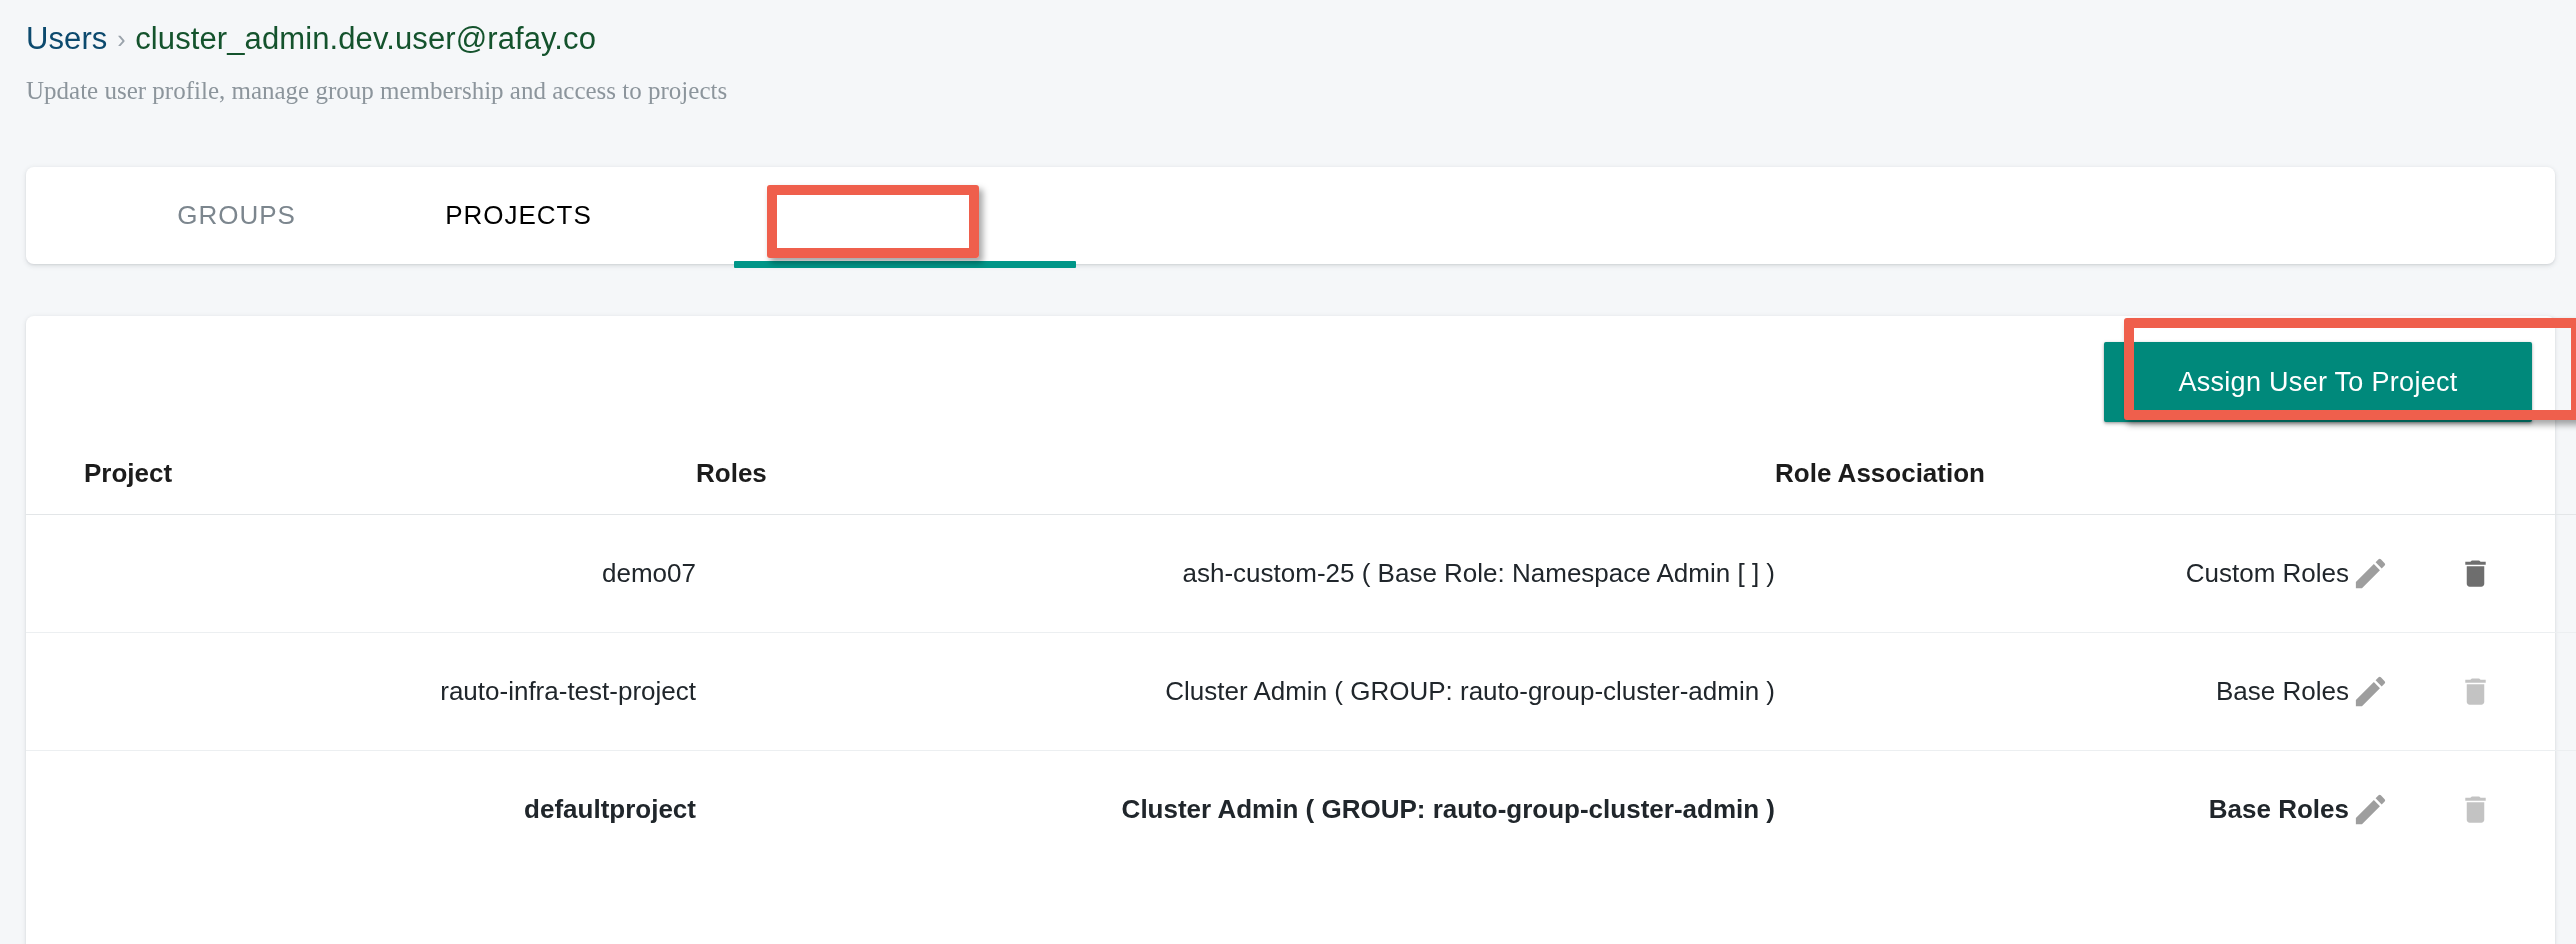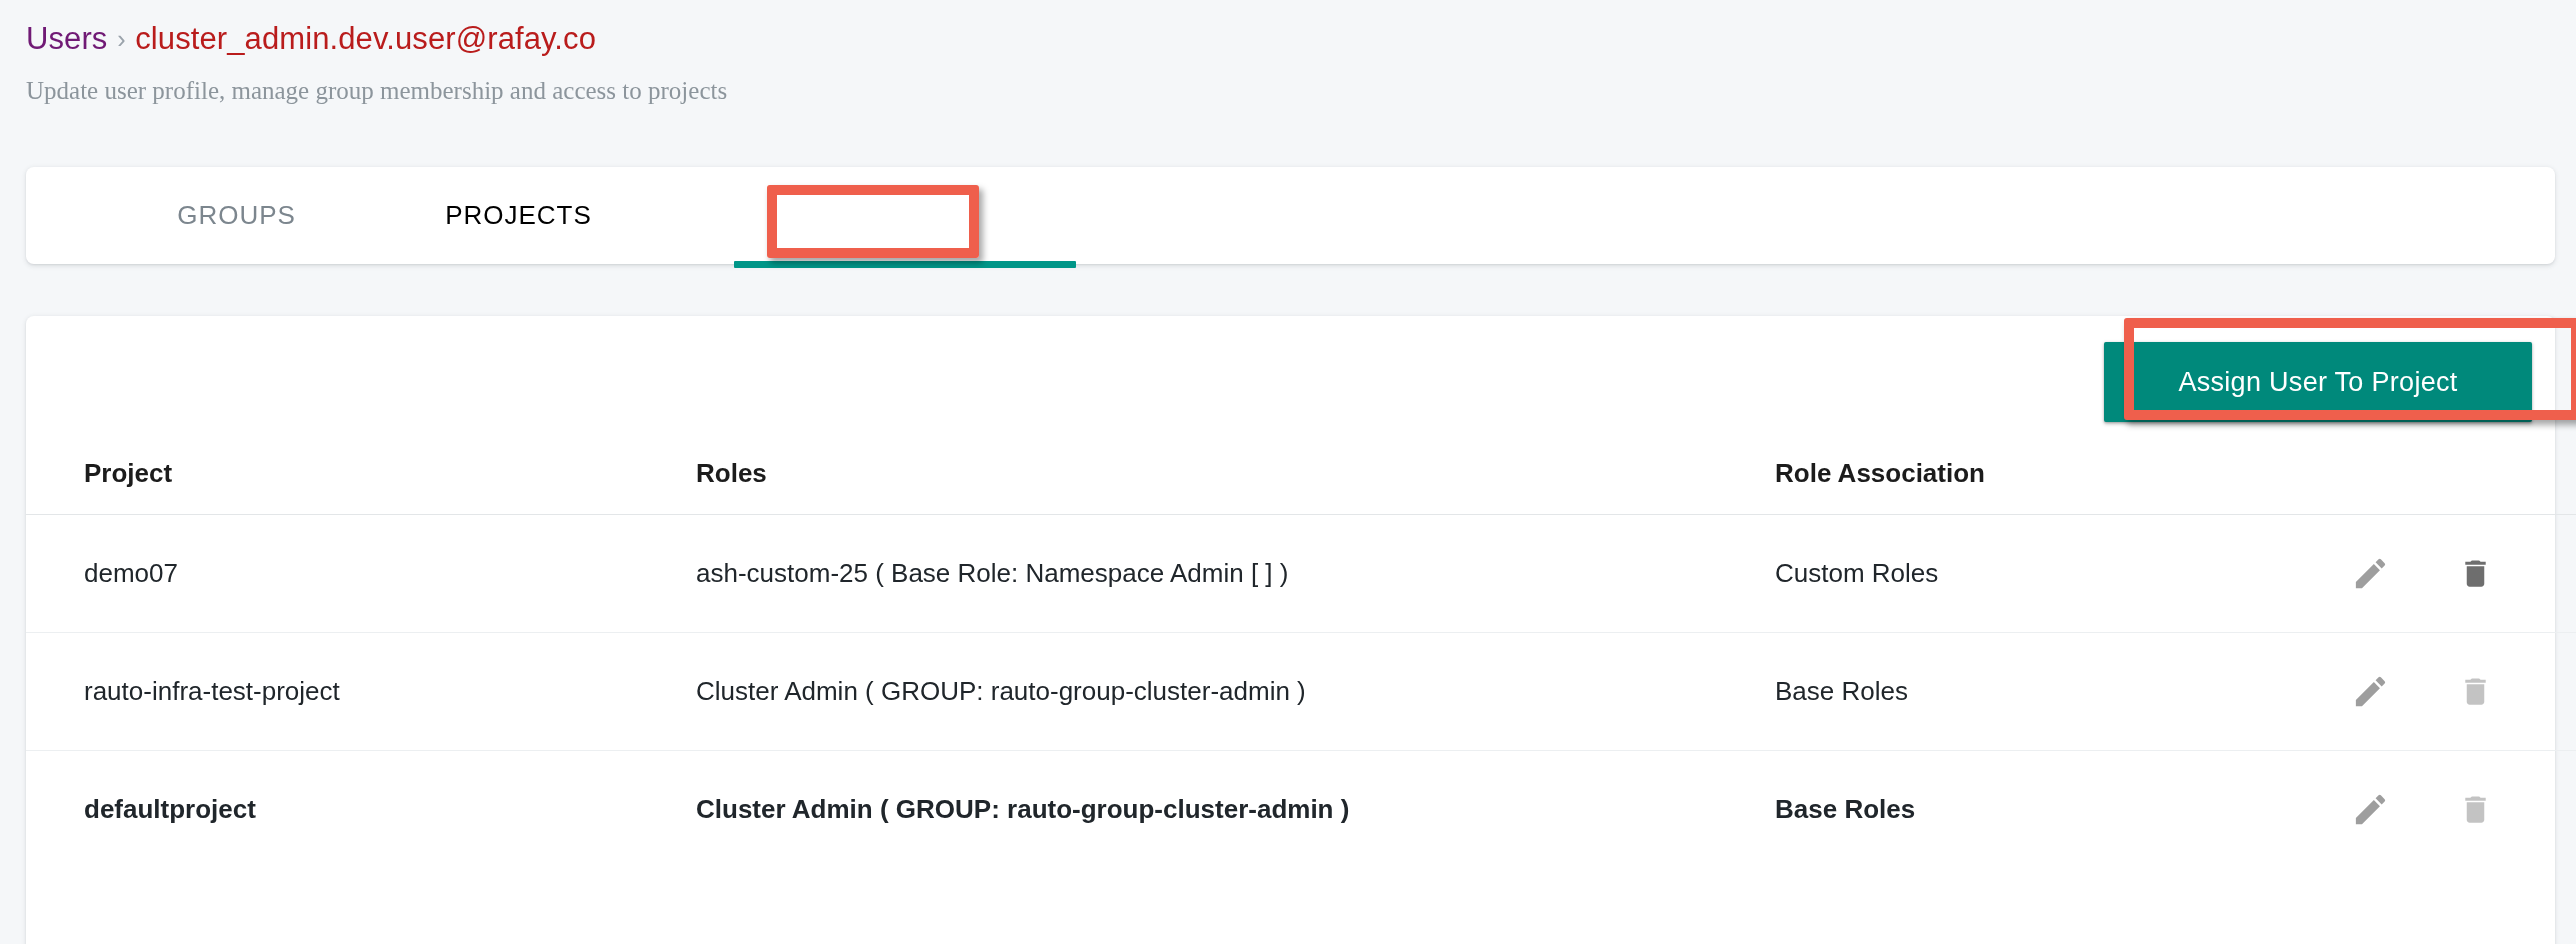--- a/index.html
+++ b/index.html
@@ -30,33 +30,33 @@
     width: 2527px;
   }
   .breadcrumb {
     font-size: 31px;
     line-height: 39px;
     color: #6d7880;
     letter-spacing: 0.1px;
     white-space: nowrap;
   }
   .breadcrumb .crumb-link {
-    color: #701a75;
+    color: #0c4a6e;
     cursor: pointer;
     text-decoration: none;
   }
   .breadcrumb .crumb-sep {
     color: #9aa3ab;
     font-size: 25px;
     padding: 0 9.7px;
     position: relative;
     top: -1.9px;
   }
   .breadcrumb .crumb-current {
-    color: #b91c1c;
+    color: #14532d;
   }
   .subtitle {
     margin-top: 14.6px;
     font-size: 25px;
     line-height: 31px;
     color: #8c959c;
     white-space: nowrap;
     font-family: Liberation Serif, serif;
   }
 
@@ -155,20 +155,21 @@
     border-bottom: 1.9px solid #e3e6e8;
     white-space: nowrap;
   }
   table.projects td {
     font-size: 26px;
     color: #20262b;
     padding: 37px 0 37px 0;
     border-bottom: 1.9px solid #eceff1;
     white-space: nowrap;
     vertical-align: middle;
+    text-align: right;
   }
   table.projects tr:last-child td { border-bottom: none; font-weight: bold; }
 
   .col-project { width: 612px; padding-left: 58px !important; }
   .col-roles   { width: 1079px; }
   .col-assoc   { width: 574px; }
   .col-actions { width: 264px; }
 
   .actions-cell {
     text-align: left;

